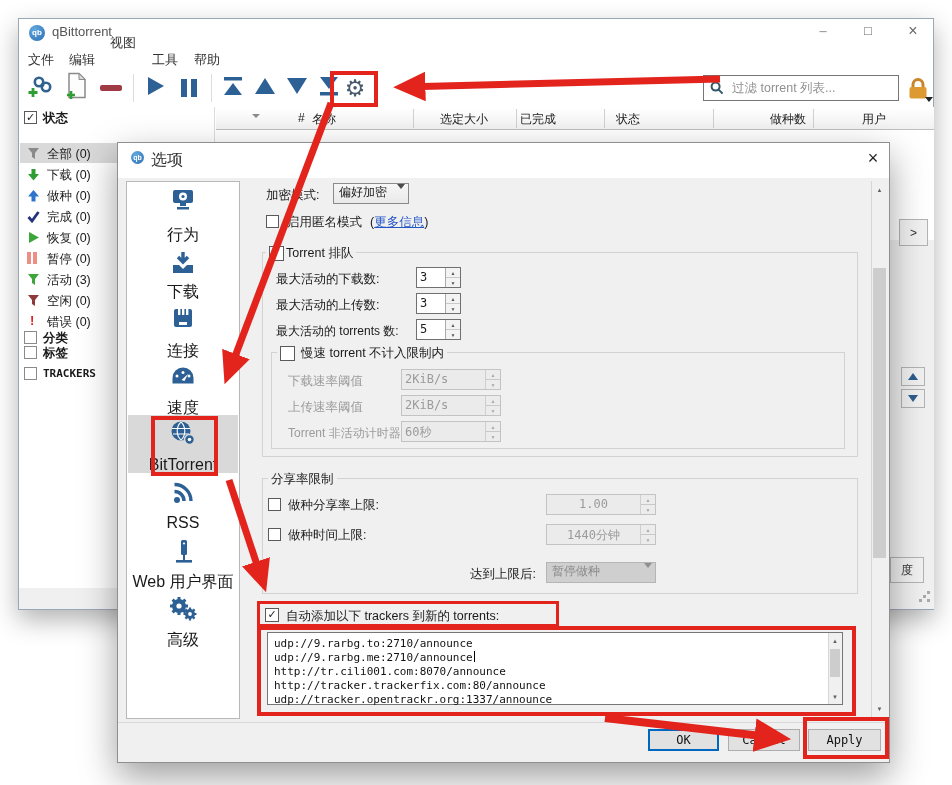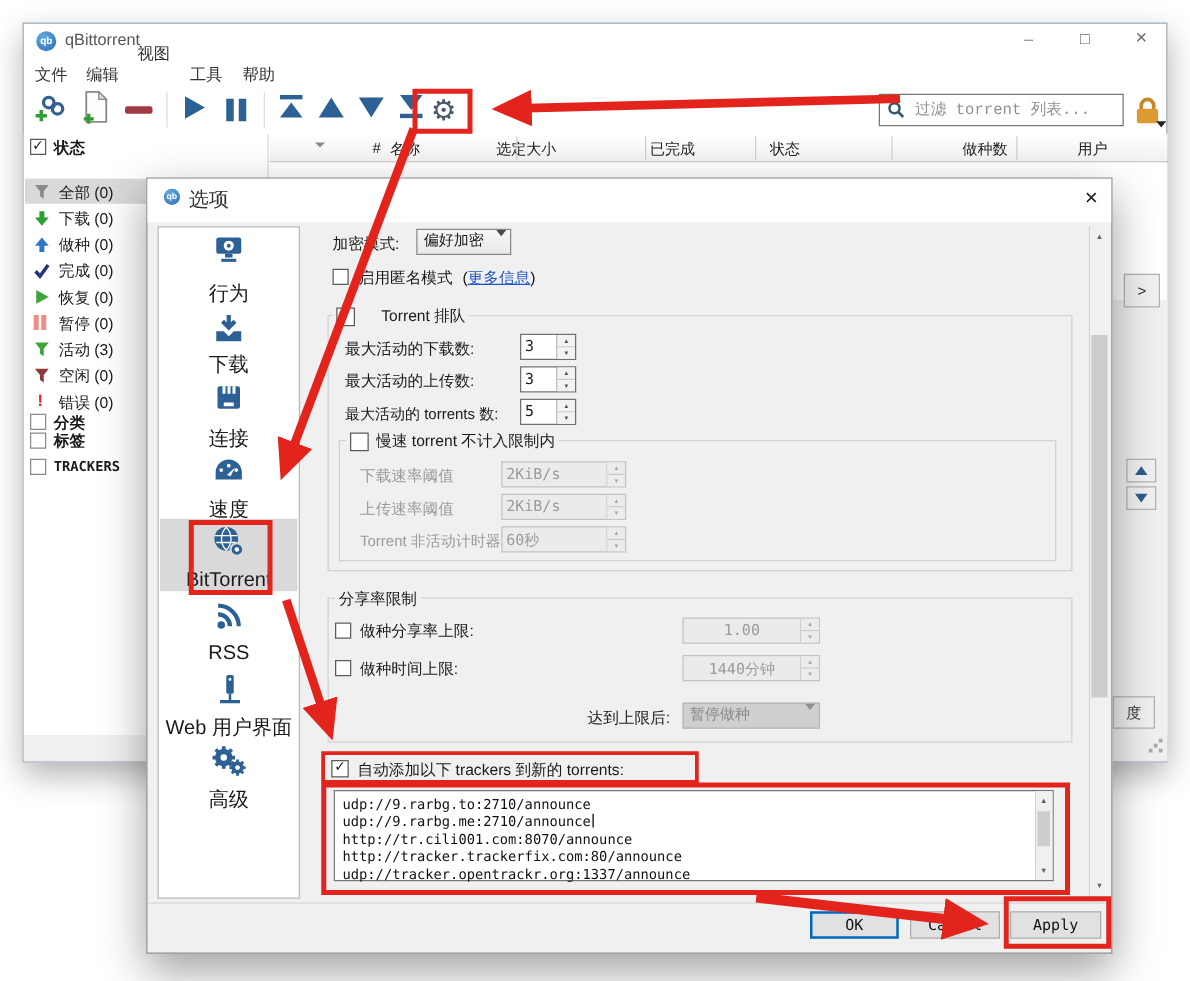--- a/index.html
+++ b/index.html
@@ -15,21 +15,21 @@
   .winctl{width:30px;height:22px;text-align:center;color:#6a6a6a;font-size:13px;line-height:22px;z-index:3}
   .winctl.min::before{content:"─";font-size:10px}
   .winctl.max::before{content:"□";font-size:13px}
   .winctl.cls::before{content:"×";font-size:16px}
   .menuitem{font-size:13px;color:#333;z-index:3}
   .tbtn{z-index:3;display:flex;align-items:center;justify-content:center}
   .sep{width:1px;background:#dcdcdc;z-index:3}
   .gearglyph{font-size:23px;color:#47596a;line-height:1}
   .gearglyph::before{content:"⚙"}
   .searchbox{border:1px solid #767676;background:#fff;z-index:3;display:flex;align-items:center;padding:0 6px;gap:6px}
-  .searchbox input{border:none;outline:none;flex:1;font-size:12.5px;background:transparent;font-family:Liberation Mono, monospace}
+  .searchbox input{border:none;outline:none;flex:1;font-size:12.5px;background:transparent;font-family:Liberation Sans, sans-serif}
   .searchbox input::placeholder{color:#909090}
   .lockcaret{width:0;height:0;border-left:4px solid transparent;border-right:4px solid transparent;border-top:5px solid #222;z-index:4}
   
   .treehead{font-weight:bold;font-size:12.5px;z-index:3}
   .ck{width:13px;height:13px;background:#fff;border:1px solid #5a5a5a;z-index:3;
       font-size:11px;line-height:11px;text-align:center;color:#1a1a1a}
   .ck.checked::before{content:"✓";font-weight:bold}
   .ck.gray{border-color:#8a8a8a}
   .treerow{font-size:12.5px;z-index:3}
   .selrow{background:#d9d9d9;z-index:2}
@@ -251,21 +251,21 @@
 <div class="ab treehead" style="left:43px;top:330px">分类</div>
 <div class="ab ck gray" style="left:24px;top:346px"></div>
 <div class="ab treehead" style="left:43px;top:345px">标签</div>
 <div class="ab ck gray" style="left:24px;top:367px"></div>
 <div class="ab treehead mono" style="left:43px;top:367px;font-size:11px">TRACKERS</div>
 
 <div class="ab thead" style="left:216px;top:107px;width:718px;height:23px"></div>
 <div class="ab chev" style="left:252px;top:114px"></div>
 <div class="ab th" style="left:298px;top:111px">#</div>
 <div class="ab th" style="left:312px;top:111px">名称</div>
-<div class="ab th" style="left:397px;top:111px;width:100px;text-align:left">选定大小</div>
+<div class="ab th" style="left:414px;top:111px;width:100px;text-align:center">选定大小</div>
 <div class="ab th" style="left:520px;top:111px">已完成</div>
 <div class="ab th" style="left:616px;top:111px">状态</div>
 <div class="ab th" style="left:706px;top:111px;width:100px;text-align:right">做种数</div>
 <div class="ab th" style="left:786px;top:111px;width:100px;text-align:right">用户</div>
 <div class="ab thdiv" style="left:413px;top:109px;height:19px"></div>
 <div class="ab thdiv" style="left:516px;top:109px;height:19px"></div>
 <div class="ab thdiv" style="left:604px;top:109px;height:19px"></div>
 <div class="ab thdiv" style="left:713px;top:109px;height:19px"></div>
 <div class="ab thdiv" style="left:813px;top:109px;height:19px"></div>
 
@@ -382,21 +382,21 @@
     <span class="arr"></span>
 </div>
 
 <div class="ab ck" style="left:266px;top:215px;z-index:12"></div>
 <div class="ab dtxt" style="left:287px;top:214px">启用匿名模式</div>
 <div class="ab dtxt" style="left:370px;top:214px">
   <span>(</span><span class="link">更多信息</span><span>)</span>
 </div>
 
 <div class="ab gb" style="left:262px;top:252px;width:596px;height:205px"></div>
-<div class="ab glabel" style="left:266px;top:245px;display:flex;align-items:center;gap:21px">
+<div class="ab glabel" style="left:266px;top:245px;display:flex;align-items:center;gap:2px">
   <span class="ck checked" style="position:static;display:inline-block"></span>
   <span>Torrent 排队</span>
 </div>
 <div class="ab dtxt" style="left:276px;top:271px">最大活动的下载数:</div>
 <div class="ab spin" style="left:416px;top:267px;width:45px;height:21px">
     <span class="val">3</span>
     <span class="btns">
       <i class="u"></i>
       <i class="d"></i>
     </span>

